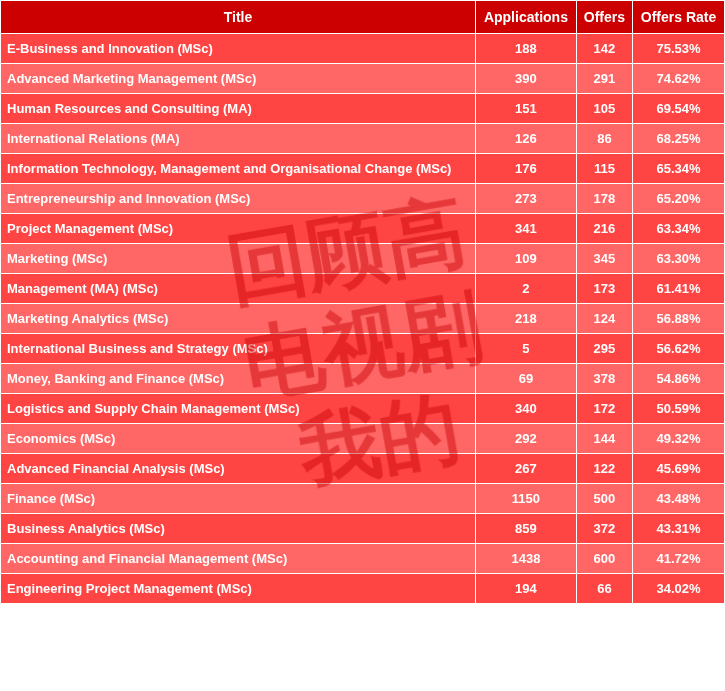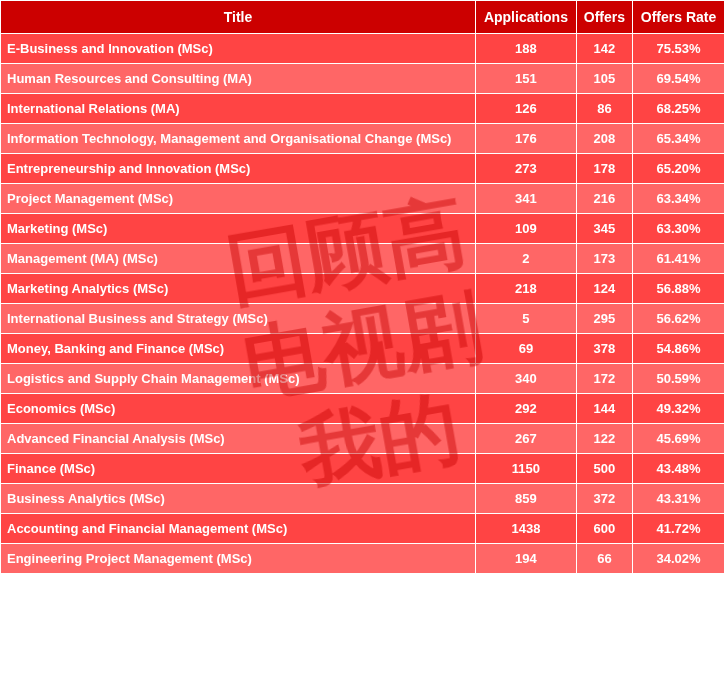--- a/index.html
+++ b/index.html
@@ -76,35 +76,41 @@
     </tr>
   </thead>
   <tbody id="table-body">
   <tr>
         <td>E-Business and Innovation (MSc)</td>
         <td>188</td>
         <td>142</td>
         <td>75.53%</td>
       </tr>
       <tr>
+        <td>Advanced Marketing Management (MSc)</td>
+        <td>390</td>
+        <td>291</td>
+        <td>74.62%</td>
+      </tr>
+      <tr>
         <td>Human Resources and Consulting (MA)</td>
         <td>151</td>
         <td>105</td>
         <td>69.54%</td>
       </tr>
       <tr>
         <td>International Relations (MA)</td>
         <td>126</td>
         <td>86</td>
         <td>68.25%</td>
       </tr>
       <tr>
         <td>Information Technology, Management and Organisational Change (MSc)</td>
         <td>176</td>
-        <td>208</td>
+        <td>115</td>
         <td>65.34%</td>
       </tr>
       <tr>
         <td>Entrepreneurship and Innovation (MSc)</td>
         <td>273</td>
         <td>178</td>
         <td>65.20%</td>
       </tr>
       <tr>
         <td>Project Management (MSc)</td>

